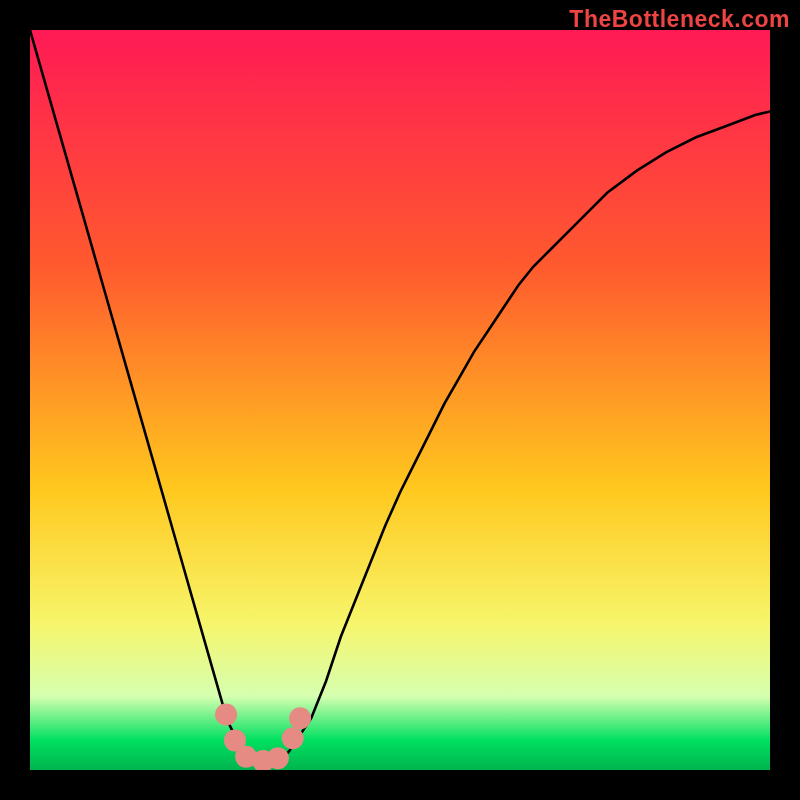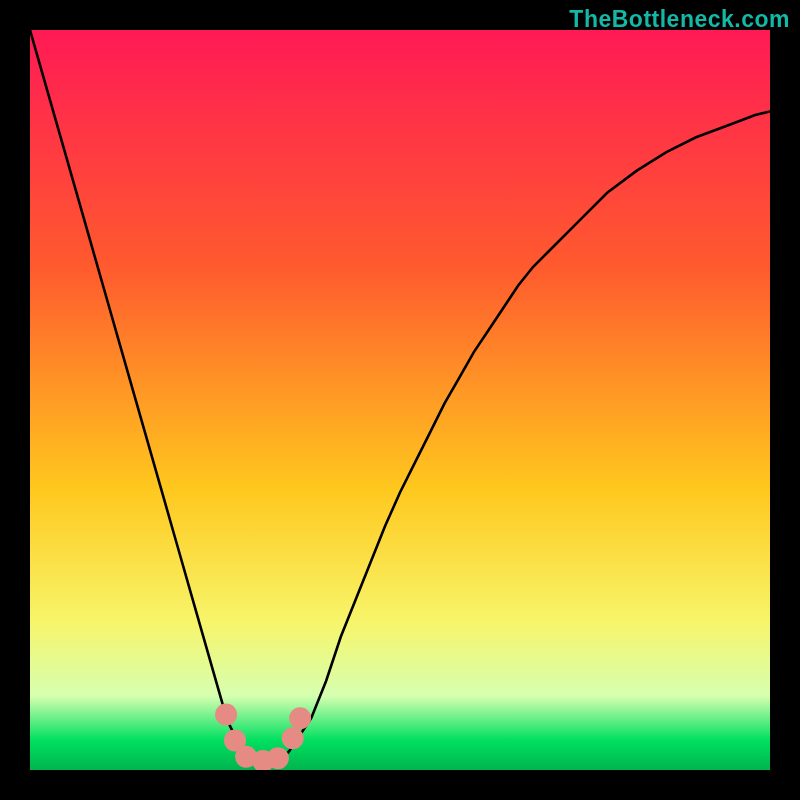--- a/index.html
+++ b/index.html
@@ -1,17 +1,17 @@
 <!DOCTYPE html>
 <html><head>
 <meta charset="utf-8">
 <style>
   html,body{margin:0;padding:0;width:800px;height:800px;background:#000;overflow:hidden}
   .frame{position:relative;width:800px;height:800px;background:#000}
-  .watermark{position:absolute;top:6px;right:10px;font-family:Arial,Helvetica,sans-serif;font-size:23px;font-weight:600;color:#14b8a6;letter-spacing:.5px}
+  .watermark{position:absolute;top:6px;right:10px;font-family:Arial,Helvetica,sans-serif;font-size:23px;font-weight:600;color:#ef4444;letter-spacing:.5px}
   svg.plot{position:absolute;left:30px;top:30px;width:740px;height:740px;display:block}
 </style>
 </head>
 <body>
 
 <div class="frame">
   <div class="watermark">TheBottleneck.com</div>
 
   <svg class="plot" viewBox="0 0 740 740" preserveAspectRatio="none">
     <defs>

